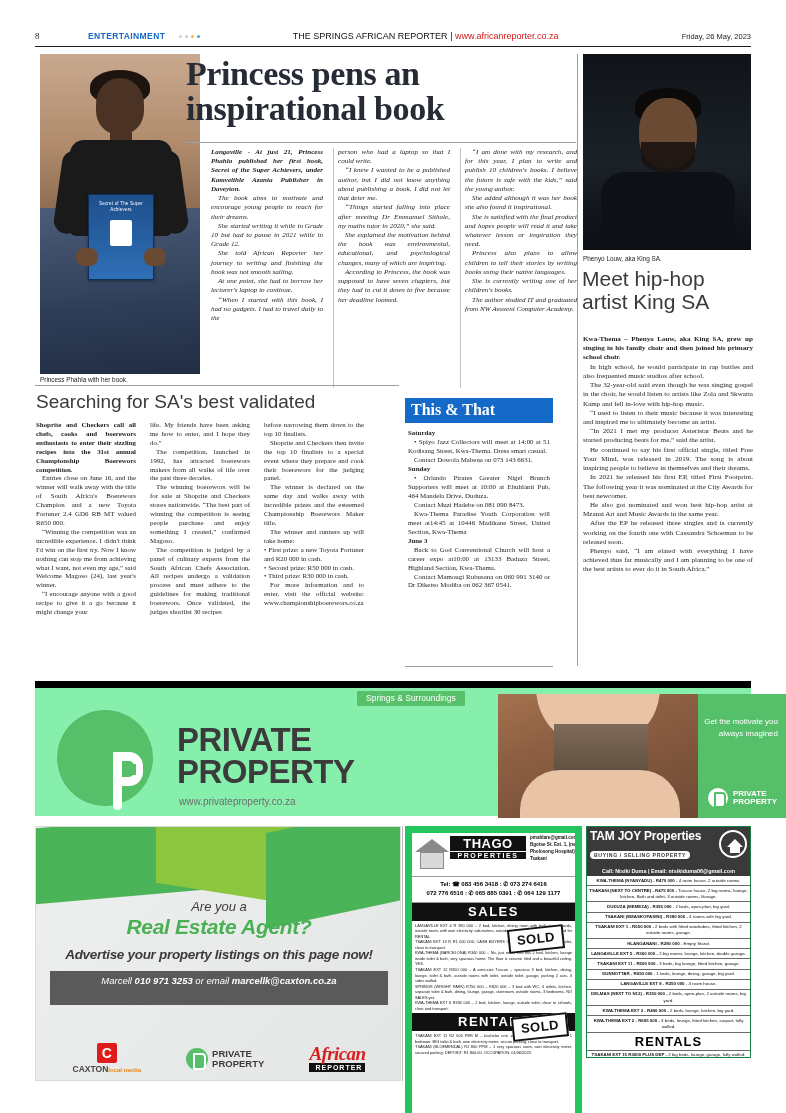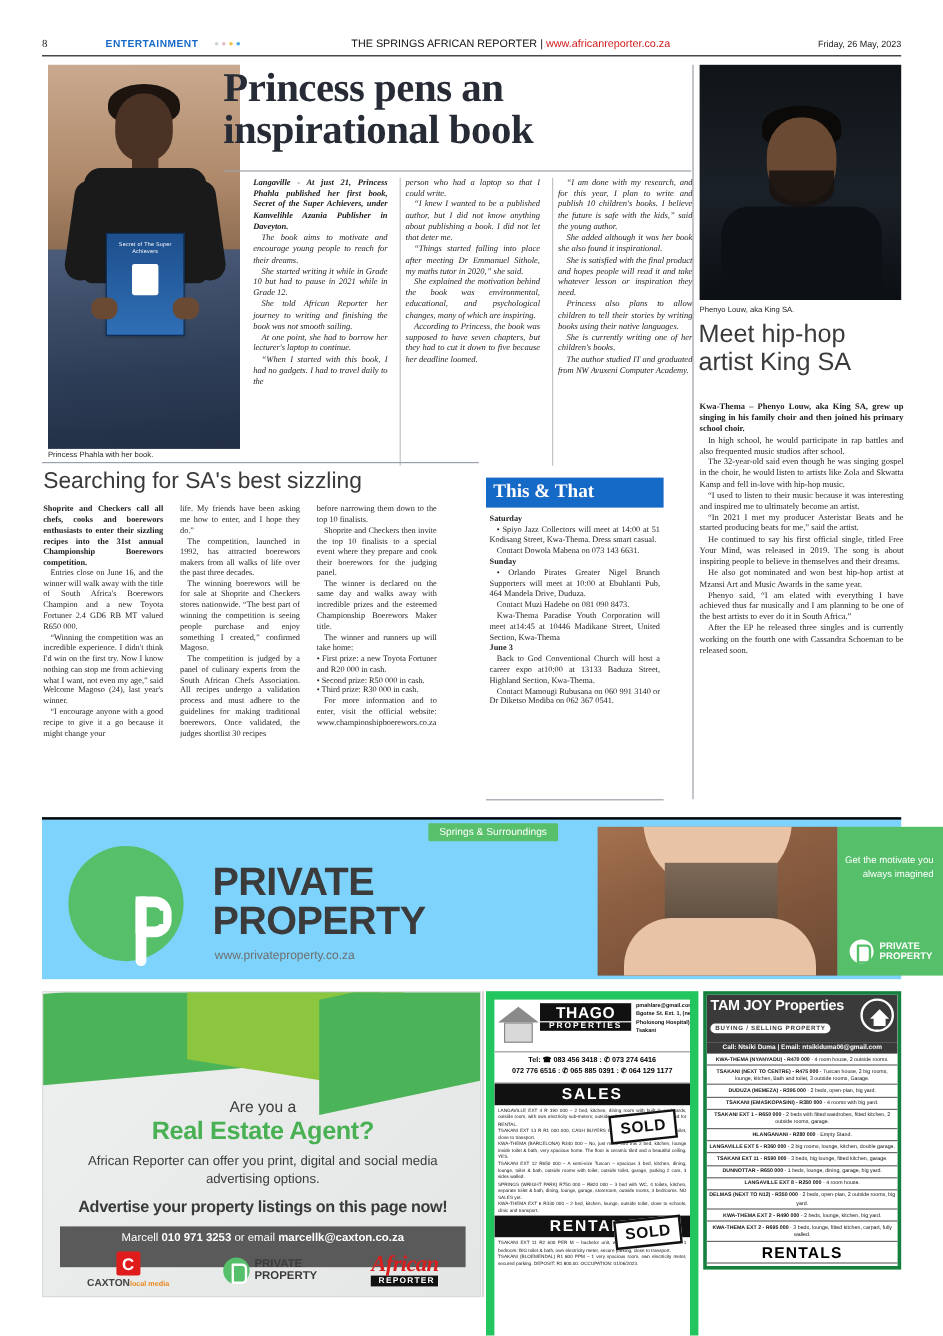--- a/index.html
+++ b/index.html
@@ -149,21 +149,21 @@
     padding:6px 3px 0 3px; font-size:6.9px; line-height:1.30;
     color:#1d1d1d; text-align:justify;
   }
   .tt-body .day { font-weight:700; }
   .tt-body p { text-indent:6px; }
   .tt-rule { position:absolute; left:405px; top:666px; width:148px; height:.8px; background:#9aa0a8; }
 
   
   .pp-banner {
     position:absolute; left:35px; top:681px; width:716px; height:135px;
-    background:#7dd3fc; border-top:2px solid #000000;
+    background:#86efac; border-top:7px solid #000000;
   }
   .pp-tag {
     position:absolute; left:322px; top:3px; background:#58c06b; color:#fff;
     font-family:"Liberation Sans", sans-serif; font-size:8.5px; font-weight:400;
     padding:2px 9px 3px; border-radius:1px;
   }
   .pp-logo-circle {
     position:absolute; left:22px; top:22px; width:96px; height:96px;
     border-radius:50%; background:#55bf6a;
   }
@@ -217,21 +217,21 @@
     position:absolute; left:35px; top:826px; width:366px; height:255px;
     background:linear-gradient(135deg,#eef0ef,#e3e6e4); overflow:hidden;
     border:1px solid #d8dbd9;
   }
   .ag-g1 { position:absolute; left:-20px; top:-10px; width:300px; height:76px;
     background:#4cb458; transform:skewY(-5deg); }
   .ag-g2 { position:absolute; left:120px; top:-18px; width:180px; height:88px;
     background:#8cc63f; transform:skewY(9deg); }
   .ag-g3 { position:absolute; left:230px; top:-12px; width:170px; height:96px;
     background:#4cb458; transform:skewY(-12deg); }
-  .ag-body { position:absolute; left:0; top:88px; width:366px; text-align:center; }
+  .ag-body { position:absolute; left:0; top:72px; width:366px; text-align:center;font-style:italic; }
   .ag-l1 { font-family:"Liberation Sans", sans-serif; font-size:13px; color:#3c3c3c; }
   .ag-l2 { font-family:"Liberation Sans", sans-serif; font-weight:700; font-size:21px;
     color:#49b054; margin-top:1px; letter-spacing:-.3px; }
   .ag-l3 { font-family:"Liberation Sans", sans-serif; font-size:11px; color:#3c3c3c;
     margin-top:6px; line-height:1.32; padding:0 22px; }
   .ag-l4 { font-family:"Liberation Sans", sans-serif; font-weight:700; font-size:13.5px;
     color:#3a3a3a; margin-top:8px; letter-spacing:-.3px;text-align:center; }
   .ag-bar { margin:9px 14px 0; background:#5a5a5a; color:#fff; padding:4px 0 19px;
     font-family:"Liberation Sans", sans-serif; font-size:9.5px; }
   .ag-bar b { font-weight:700; }
@@ -284,21 +284,21 @@
     font-size:3.9px; line-height:1.42; color:#111; text-align:justify; }
   .sold {
     position:absolute; font-family:"Liberation Sans", sans-serif; font-weight:700;
     font-size:13px; color:#111; background:#fff; border:2px solid #111;
     padding:1px 7px; transform:rotate(-6deg); letter-spacing:.5px;
   }
 
   
   .ad-tamjoy {
     position:absolute; left:586px; top:826px; width:165px; height:232px;
-    background:#fff; border:3px solid #15803d; overflow:hidden;
+    background:#fff; border:1px solid #15803d; overflow:hidden;
   }
   .tj-head { background:#3a3a3a; padding:2px 3px 3px; position:relative; height:40px; }
   .tj-title { font-family:"Liberation Sans", sans-serif; font-weight:700; font-size:12px;
     color:#fff; letter-spacing:-.2px; }
   .tj-sub { display:inline-block; background:#fff; color:#3a3a3a; margin-top:2px;
     font-family:"Liberation Sans", sans-serif; font-weight:700; font-size:5.2px;
     letter-spacing:.6px; padding:1px 4px; border-radius:6px; }
   .tj-home { position:absolute; right:3px; top:3px; width:28px; height:28px;
     border-radius:50%; border:2px solid #fff; }
   .tj-home::after { content:""; position:absolute; left:6px; top:7px; width:0; height:0;
@@ -402,27 +402,28 @@
   </div>
   <div class="cap-king">Phenyo Louw, aka King SA.</div>
   <div class="king-head">Meet hip-hop artist King SA</div>
   <div class="king-body">
     <p class="lede">Kwa-Thema – Phenyo Louw, aka King SA, grew up singing in his family choir and then joined his primary school choir.</p>
     <p>In high school, he would participate in rap battles and also frequented music studios after school.</p>
     <p>The 32-year-old said even though he was singing gospel in the choir, he would listen to artists like Zola and Skwatta Kamp and fell in-love with hip-hop music.</p>
     <p>“I used to listen to their music because it was interesting and inspired me to ultimately become an artist.</p>
     <p>“In 2021 I met my producer Asteristar Beats and he started producing beats for me,” said the artist.</p>
     <p>He continued to say his first official single, titled Free Your Mind, was released in 2019. The song is about inspiring people to believe in themselves and their dreams.</p>
+    <p>In 2021 he released his first EP, titled First Footprint. The following year it was nominated at the City Awards for best newcomer.</p>
     <p>He also got nominated and won best hip-hop artist at Mzansi Art and Music Awards in the same year.</p>
+    <p>After the EP he released three singles and is currently working on the fourth one with Cassandra Schoeman to be released soon.</p>
     <p>Phenyo said, “I am elated with everything I have achieved thus far musically and I am planning to be one of the best artists to ever do it in South Africa.”</p>
-    <p>After the EP he released three singles and is currently working on the fourth one with Cassandra Schoeman to be released soon.</p>
   </div>
 
   <div class="hr-mid"></div>
-  <div class="bw-head">Searching for SA's best sizzling</div>
+  <div class="bw-head">Searching for SA's best validated</div>
   <div class="bw-body">
     <div class="bw-col b1">
       <p class="lede">Shoprite and Checkers call all chefs, cooks and boerewors enthusiasts to enter their sizzling recipes into the 31st annual Championship Boerewors competition.</p>
       <p>Entries close on June 16, and the winner will walk away with the title of South Africa's Boerewors Champion and a new Toyota Fortuner 2.4 GD6 RB MT valued R650 000.</p>
       <p>“Winning the competition was an incredible experience. I didn't think I'd win on the first try. Now I know nothing can stop me from achieving what I want, not even my age,” said Welcome Magoso (24), last year's winner.</p>
       <p>“I encourage anyone with a good recipe to give it a go because it might change your</p>
     </div>
     <div class="bw-col b2">
       <p style="text-indent:0">life. My friends have been asking me how to enter, and I hope they do.”</p>
       <p>The competition, launched in 1992, has attracted boerewors makers from all walks of life over the past three decades.</p>
@@ -489,21 +490,20 @@
     </div>
   </div>
 
   <div class="ad-agent">
     <div class="ag-g1"></div>
       <div class="ag-g2"></div>
       <div class="ag-g3"></div>
     <div class="ag-body">
       <div class="ag-l1">Are you a</div>
       <div class="ag-l2">Real Estate Agent?</div>
-      <div class="ag-l3">African Reporter can offer you print, digital and social media advertising options.</div>
       <div class="ag-l4">Advertise your property listings on this page now!</div>
       <div class="ag-bar">
         <span>Marcell </span><b>010 971 3253</b><span> or email </span><b>marcellk@caxton.co.za</b>
       </div>
     </div>
     <div class="ag-logos">
       <div class="cx">
         <div class="cx-mark">C</div>
         <div class="cx-txt"><span style="color:#444;font-size:8.5px">CAXTON</span><span>local media</span></div>
       </div>

